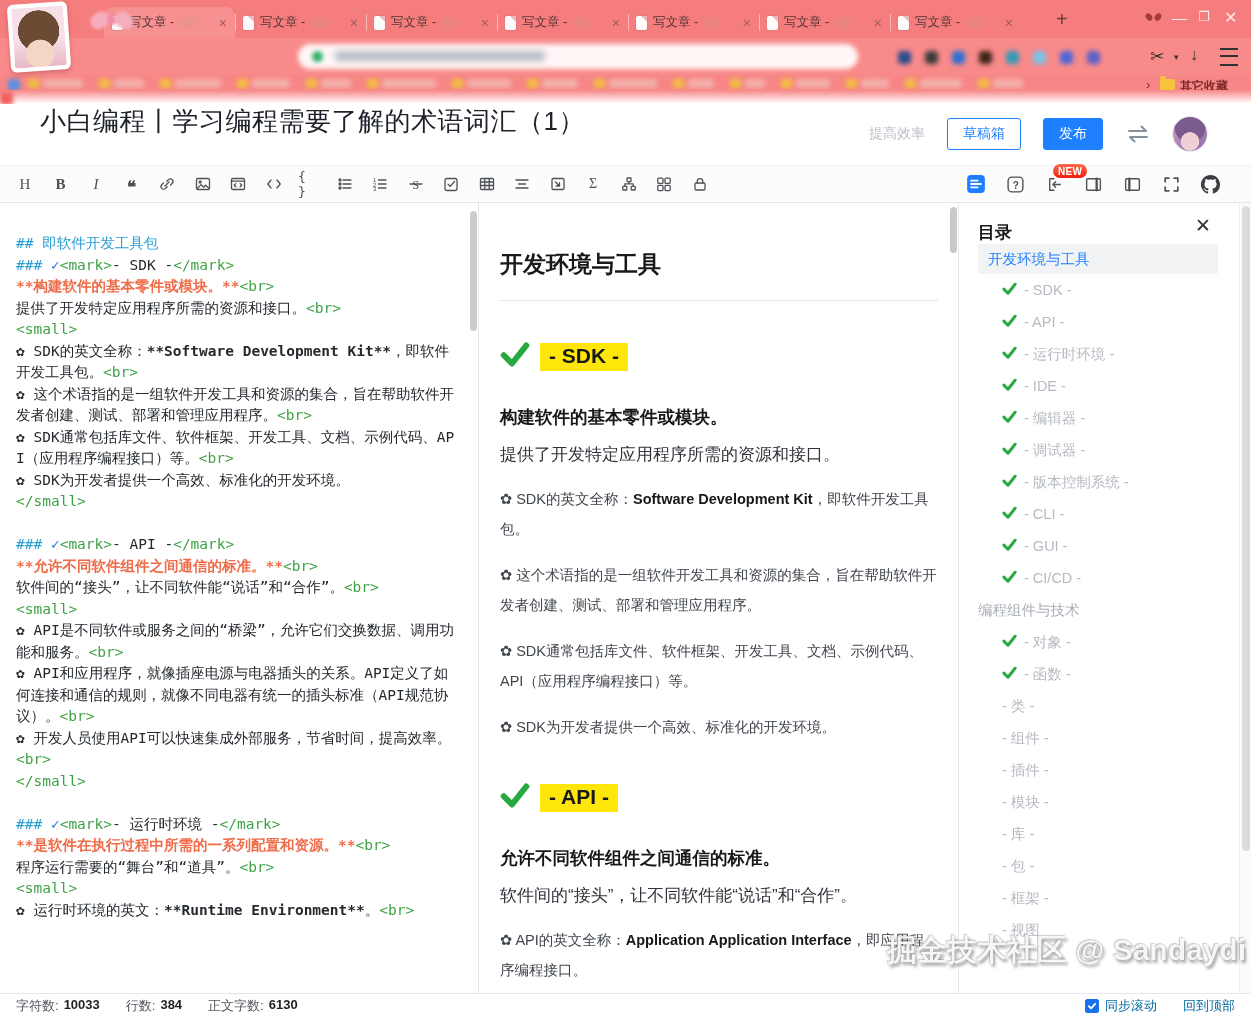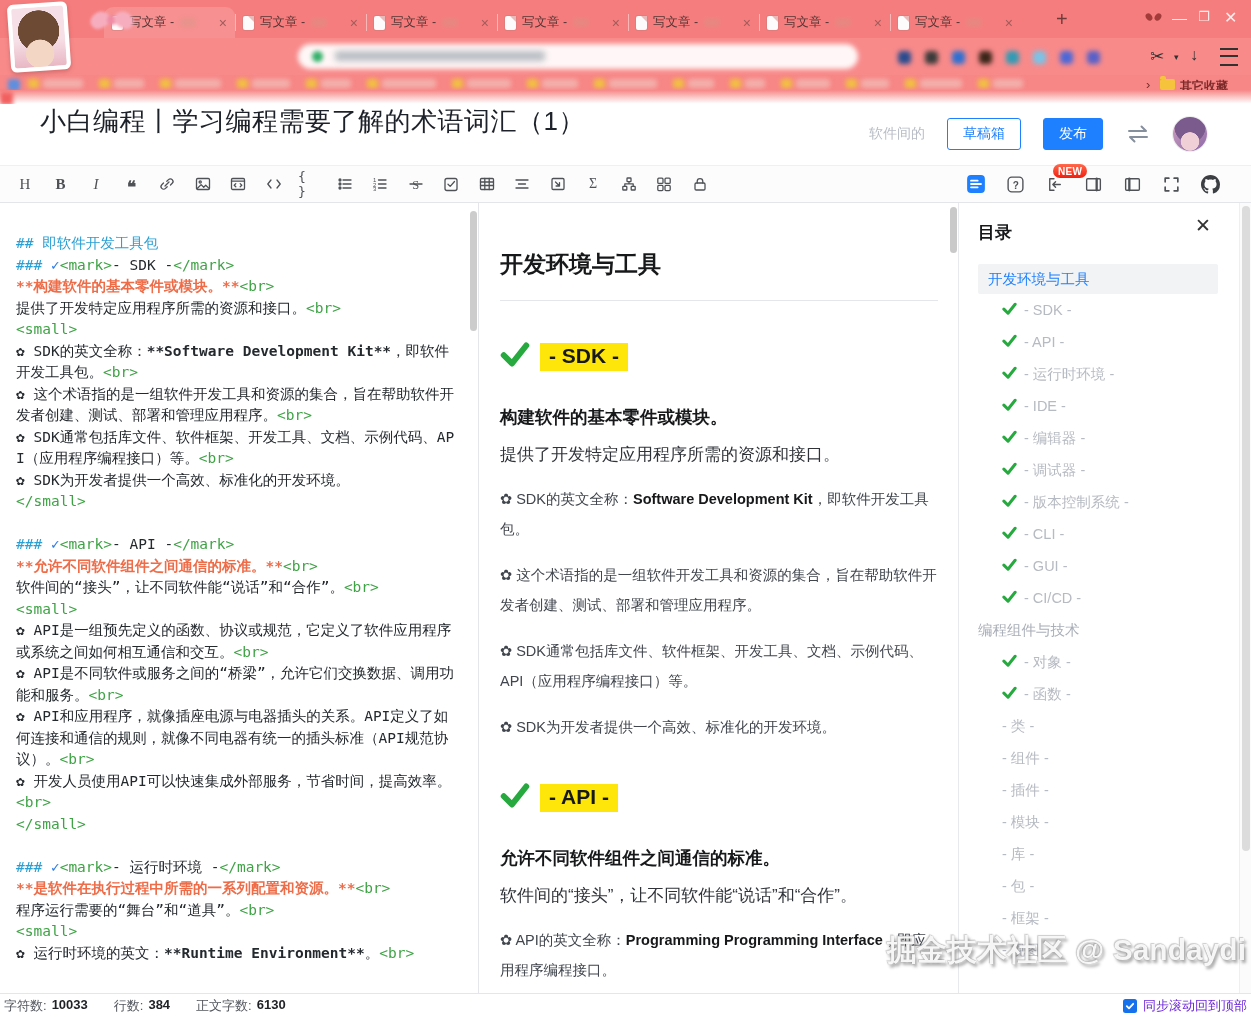--- a/index.html
+++ b/index.html
@@ -114,42 +114,42 @@
   .pv-mark{background:#ffe60a;color:#17181a;font-size:21px;font-weight:700;padding:1px 9px 3px;}
   .pv-strong{font-size:17.5px;font-weight:700;color:#17181a;margin:0 0 8px;line-height:30px;}
   .pv-p{font-size:17px;color:#2f3339;margin:0 0 14px;line-height:30px;}
   .pv-small{font-size:14.5px;color:#41464e;margin:0 0 16px;line-height:30px;}
   .pv-small b{color:#17181a;}
   #pv-scroll{left:950px;top:4px;width:7px;height:46px;background:#c9c9c9;border-radius:4px;}
 
   
   #toc{left:960px;top:0;width:279px;height:790px;box-sizing:border-box;padding:18px 0 0 18px;background:#fff;overflow:hidden;}
   #toc-close{position:absolute;right:28px;top:13px;font-size:19px;color:#333;line-height:1;}
-  #toc-title{font-size:17px;font-weight:700;color:#17181a;margin-bottom:20px;}
+  #toc-title{font-size:17px;font-weight:700;color:#17181a;}
   .toc-item{height:32px;display:flex;align-items:center;font-size:14.5px;color:#b6bac2;width:240px;box-sizing:border-box;}
   .toc-item.lv1{padding-left:24px;}
   .toc-item.lv0{color:#a9aeb8;}
   .toc-item.active{background:#f2f3f5;color:#1e80ff;padding-left:10px;height:30px;border-radius:2px;}
   .toc-check{flex:0 0 auto;margin-right:7px;}
   .toc-check.after{margin:0 0 0 7px;}
   
   #winscroll{left:1239px;top:0;width:12px;height:790px;background:#fbfbfb;border-left:1px solid #efefef;box-sizing:border-box;}
   #winscroll i{position:absolute;left:2px;top:3px;width:8px;height:645px;background:#dcdcdc;border-radius:4px;display:block;}
 
   
   #watermark{right:5px;bottom:22px;font-size:30px;font-weight:700;color:rgba(255,255,255,.93);z-index:20;white-space:nowrap;
              text-shadow:0 0 1px rgba(90,90,90,.65),2px 3px 3px rgba(70,70,70,.45),-1px -1px 1px rgba(120,120,120,.3);}
 
   
   #statusbar{left:0;top:993px;width:1251px;height:24px;background:#fff;border-top:1px solid #e5e6eb;box-sizing:border-box;
-             display:flex;align-items:center;justify-content:space-between;padding:0 4px;font-size:13px;}
+             display:flex;align-items:center;justify-content:space-between;padding:0 16px;font-size:13px;}
   #sb-left{display:flex;gap:26px;}
   .sb-pair{display:flex;gap:5px;color:#54575e;}
   .sb-pair b{color:#1f2125;font-weight:700;}
-  #sb-right{display:flex;align-items:center;color:#6d28d9;}
+  #sb-right{display:flex;align-items:center;gap:26px;color:#0369a1;}
   #synccheck{width:14px;height:14px;background:#1672ec;border-radius:2.5px;display:inline-flex;align-items:center;justify-content:center;margin-right:6px;vertical-align:-2px;}
   #sb-sync{display:flex;align-items:center;}
 </style>
 </head>
 <body>
 
 <div class="abs" id="chrome">
   <div class="abs" id="tabstrip">
     <div class="abs" id="tabs">
         <div class="tab active">
@@ -294,21 +294,21 @@
       <div class="ph"></div>
     </div>
   <div class="abs" id="skin-bow">
       <i></i>
     </div>
 </div>
 
 <div class="abs" id="pagehead">
   <div class="abs" id="doc-title">小白编程丨学习编程需要了解的术语词汇（1）</div>
   <div class="abs" id="headright">
-    <span id="savestate">软件间的</span>
+    <span id="savestate">提高效率</span>
     <span class="btn" id="draftbtn">草稿箱</span>
     <span class="btn" id="pubbtn">发布</span>
     <span id="swapicon">
       <svg width="26" height="20" viewBox="0 0 26 20" fill="none" stroke="#86909c" stroke-width="2" stroke-linecap="round" stroke-linejoin="round">
         <path d="M4 7h17l-4.5-4.5M22 13H5l4.5 4.5"></path>
       </svg>
     </span>
     <span id="user-avatar"></span>
   </div>
 </div>
@@ -478,21 +478,20 @@
       <div class="ed-line"><span class="seg-text">✿ SDK的英文全称：</span><span class="seg-bold">**Software Development Kit**</span><span class="seg-text">，即软件开发工具包。</span><span class="seg-green">&lt;br&gt;</span></div>
       <div class="ed-line"><span class="seg-text">✿ 这个术语指的是一组软件开发工具和资源的集合，旨在帮助软件开发者创建、测试、部署和管理应用程序。</span><span class="seg-green">&lt;br&gt;</span></div>
       <div class="ed-line"><span class="seg-text">✿ SDK通常包括库文件、软件框架、开发工具、文档、示例代码、API（应用程序编程接口）等。</span><span class="seg-green">&lt;br&gt;</span></div>
       <div class="ed-line"><span class="seg-text">✿ SDK为开发者提供一个高效、标准化的开发环境。</span></div>
       <div class="ed-line"><span class="seg-green">&lt;/small&gt;</span></div>
       <div class="ed-line">&nbsp;</div>
       <div class="ed-line"><span class="seg-blue">### </span><span class="seg-check">✓</span><span class="seg-green">&lt;mark&gt;</span><span class="seg-text">- API -</span><span class="seg-green">&lt;/mark&gt;</span></div>
       <div class="ed-line"><span class="seg-orange">**允许不同软件组件之间通信的标准。**</span><span class="seg-green">&lt;br&gt;</span></div>
       <div class="ed-line"><span class="seg-text">软件间的“接头”，让不同软件能“说话”和“合作”。</span><span class="seg-green">&lt;br&gt;</span></div>
       <div class="ed-line"><span class="seg-green">&lt;small&gt;</span></div>
-      <div class="ed-line"><span class="seg-text">✿ API是一组预先定义的函数、协议或规范，它定义了软件应用程序或系统之间如何相互通信和交互。</span><span class="seg-green">&lt;br&gt;</span></div>
       <div class="ed-line"><span class="seg-text">✿ API是不同软件或服务之间的“桥梁”，允许它们交换数据、调用功能和服务。</span><span class="seg-green">&lt;br&gt;</span></div>
       <div class="ed-line"><span class="seg-text">✿ API和应用程序，就像插座电源与电器插头的关系。API定义了如何连接和通信的规则，就像不同电器有统一的插头标准（API规范协议）。</span><span class="seg-green">&lt;br&gt;</span></div>
       <div class="ed-line"><span class="seg-text">✿ 开发人员使用API可以快速集成外部服务，节省时间，提高效率。</span></div>
       <div class="ed-line"><span class="seg-green">&lt;br&gt;</span></div>
       <div class="ed-line"><span class="seg-green">&lt;/small&gt;</span></div>
       <div class="ed-line">&nbsp;</div>
       <div class="ed-line"><span class="seg-blue">### </span><span class="seg-check">✓</span><span class="seg-green">&lt;mark&gt;</span><span class="seg-text">- 运行时环境 -</span><span class="seg-green">&lt;/mark&gt;</span></div>
       <div class="ed-line"><span class="seg-orange">**是软件在执行过程中所需的一系列配置和资源。**</span><span class="seg-green">&lt;br&gt;</span></div>
       <div class="ed-line"><span class="seg-text">程序运行需要的“舞台”和“道具”。</span><span class="seg-green">&lt;br&gt;</span></div>
       <div class="ed-line"><span class="seg-green">&lt;small&gt;</span></div>
@@ -514,21 +513,21 @@
       <p class="pv-small">✿ SDK通常包括库文件、软件框架、开发工具、文档、示例代码、API（应用程序编程接口）等。</p>
       <p class="pv-small">✿ SDK为开发者提供一个高效、标准化的开发环境。</p>
       <div class="pv-h3">
         <span><svg width="30" height="27" viewBox="0 0 20 18" fill="none" stroke="#27a93f" stroke-width="4" stroke-linecap="round" stroke-linejoin="round">
             <path d="M2.5 9.5l5.5 5.5L17.5 3"></path>
           </svg></span>
         <span class="pv-mark">- API -</span>
       </div>
       <p class="pv-strong">允许不同软件组件之间通信的标准。</p>
       <p class="pv-p">软件间的“接头”，让不同软件能“说话”和“合作”。</p>
-      <p class="pv-small">✿ API的英文全称：<b>Programming Programming Interface</b>，即应用程序编程接口。</p>
+      <p class="pv-small">✿ API的英文全称：<b>Application Application Interface</b>，即应用程序编程接口。</p>
     </div>
   <div class="abs" id="pv-scroll"></div>
   <div class="abs" id="toc">
     <div id="toc-close">✕</div>
     <div id="toc-title">目录</div>
     <div id="toc-list">
         <div class="toc-item lv0 active">
           <span>开发环境与工具</span>
         </div>
         <div class="toc-item lv1">

